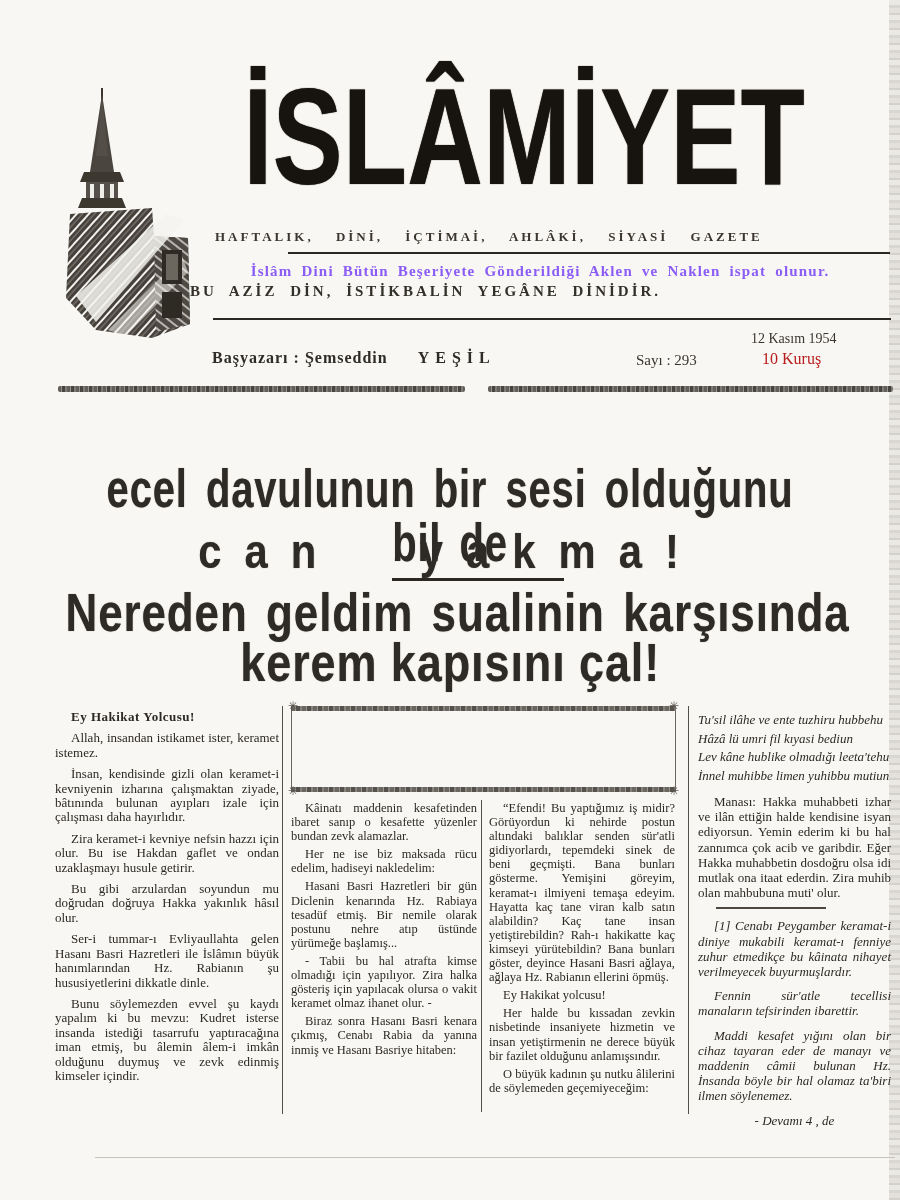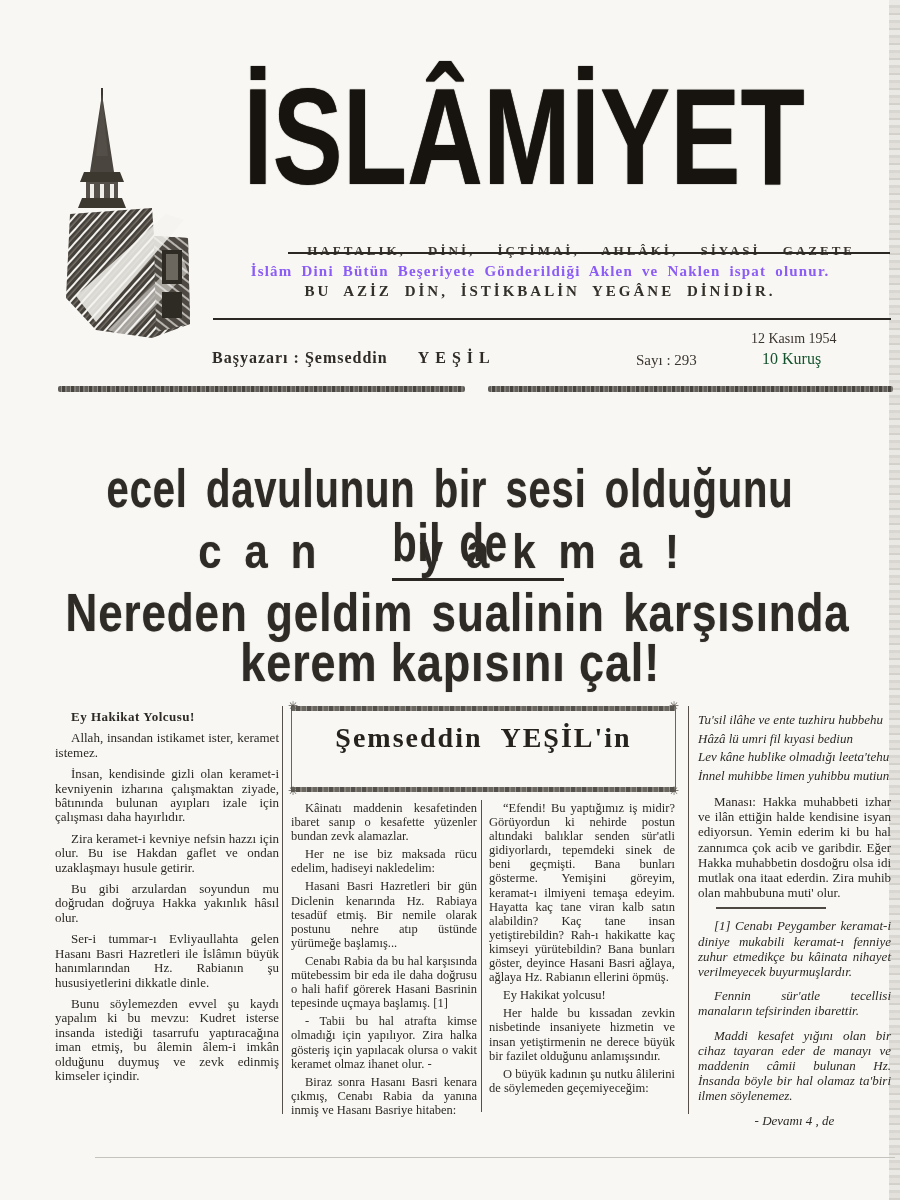--- a/index.html
+++ b/index.html
@@ -16,39 +16,39 @@
   
   .minaret { position:absolute; left:56px; top:86px; }
   .mast-title {
     position:absolute; left:168px; top:58px; width:712px; height:160px;
     font-family:"Liberation Sans", sans-serif; font-weight:bold;
     font-size:112px; letter-spacing:0px; text-align:center; color:#17140f;
     transform:scale(.94,1.22); transform-origin:center top;
     text-shadow:0 0 1px #3a352e;
   }
   .mast-subtitle {
-    position:absolute; left:215px; top:243px; width:640px; text-align:right;
+    position:absolute; left:215px; top:229px; width:640px; text-align:left;
     font-weight:bold; font-size:13px; letter-spacing:3px; word-spacing:16px; color:#3a352e;
   }
   .rule { position:absolute; background:#2b2723; }
   .rule-1 { left:288px; top:252px; width:602px; height:2px; }
   .mast-claim1 {
     position:absolute; left:190px; top:263px; width:700px; text-align:center;
     font-weight:bold; font-size:15px; letter-spacing:1.2px; word-spacing:4px; color:#8b5cf6;
   }
   .mast-claim2 {
-    position:absolute; left:190px; top:283px; width:700px; text-align:center;
+    position:absolute; left:190px; top:283px; width:700px; 
     font-weight:bold; font-size:15px; letter-spacing:3px; word-spacing:6px; color:#33302a;
   }
   .rule-2 { left:213px; top:318px; width:678px; height:2px; }
   .byline { position:absolute; left:212px; top:349px; font-weight:bold; font-size:16px; letter-spacing:1px; color:#2f2b26; }
   .byline .surname { letter-spacing:6px; margin-left:25px; }
   .issue { position:absolute; left:636px; top:352px; font-size:15px; color:#3a352e; }
   .date  { position:absolute; left:751px; top:331px; font-size:14px; color:#3a352e; }
-  .price { position:absolute; left:762px; top:350px; font-size:16px; color:#14532d; }
+  .price { position:absolute; left:762px; top:350px; font-size:16px; color:#b91c1c; }
   .grain-bar {
     position:absolute; top:386px; height:6px; border-radius:2px; opacity:.88;
     background:repeating-linear-gradient(90deg,#4d4a45 0 3px,#8a867f 3px 4px,#2f2c28 4px 7px,#6e6a63 7px 9px);
   }
   .bar-l { left:58px;  width:407px; }
   .bar-r { left:488px; width:405px; }
   
   .hl {
     position:absolute; left:0; width:900px; text-align:center;
     font-family:"Liberation Sans", sans-serif; font-weight:bold; color:#2e2a25;
@@ -180,28 +180,26 @@
       <p>Bunu söylemezden evvel şu kaydı yapalım ki bu mevzu: Kudret isterse insanda istediği tasarrufu yaptıracağına iman etmiş, bu âlemin âlem-i imkân olduğunu duymuş ve zevk edinmiş kimseler içindir.</p>
     </div>
 
   <div class="mid-box">
     <div class="bar top"></div>
     <div class="bar bottom"></div>
     <span class="corner tl">✳</span>
     <span class="corner tr">✳</span>
     <span class="corner bl">✳</span>
     <span class="corner br">✳</span>
-    <div class="mid-box-title">Şemseddin YEŞİL'in</div>
   </div>
 
   <div class="col col-mid-l">
       <p>Kâinatı maddenin kesafetinden ibaret sanıp o kesafette yüzenler bundan zevk alamazlar.</p>
       <p>Her ne ise biz maksada rücu edelim, hadiseyi nakledelim:</p>
       <p>Hasani Basri Hazretleri bir gün Diclenin kenarında Hz. Rabiaya tesadüf etmiş. Bir nemile olarak postunu nehre atıp üstünde yürümeğe başlamış...</p>
-      <p>Cenabı Rabia da bu hal karşısında mütebessim bir eda ile daha doğrusu o hali hafif görerek Hasani Basrinin tepesinde uçmaya başlamış. [1]</p>
       <p>- Tabii bu hal atrafta kimse olmadığı için yapılıyor. Zira halka gösteriş için yapılacak olursa o vakit keramet olmaz ihanet olur. -</p>
       <p>Biraz sonra Hasanı Basri kenara çıkmış, Cenabı Rabia da yanına inmiş ve Hasanı Basriye hitaben:</p>
     </div>
   <div class="col col-mid-r">
       <p>“Efendi! Bu yaptığımız iş midir? Görüyordun ki nehirde postun altındaki balıklar senden sür'atli gidiyorlardı, tepemdeki sinek de beni geçmişti. Bana bunları gösterme. Yemişini göreyim, keramat-ı ilmiyeni temaşa edeyim. Hayatta kaç tane viran kalb satın alabildin? Kaç tane insan yetiştirebildin? Rah-ı hakikatte kaç kimseyi yürütebildin? Bana bunları göster, deyince Hasani Basri ağlaya, ağlaya Hz. Rabianın ellerini öpmüş.</p>
       <p>Ey Hakikat yolcusu!</p>
       <p>Her halde bu kıssadan zevkin nisbetinde insaniyete hizmetin ve insan yetiştirmenin ne derece büyük bir fazilet olduğunu anlamışsındır.</p>
       <p>O büyük kadının şu nutku âlilerini de söylemeden geçemiyeceğim:</p>
     </div>
 

